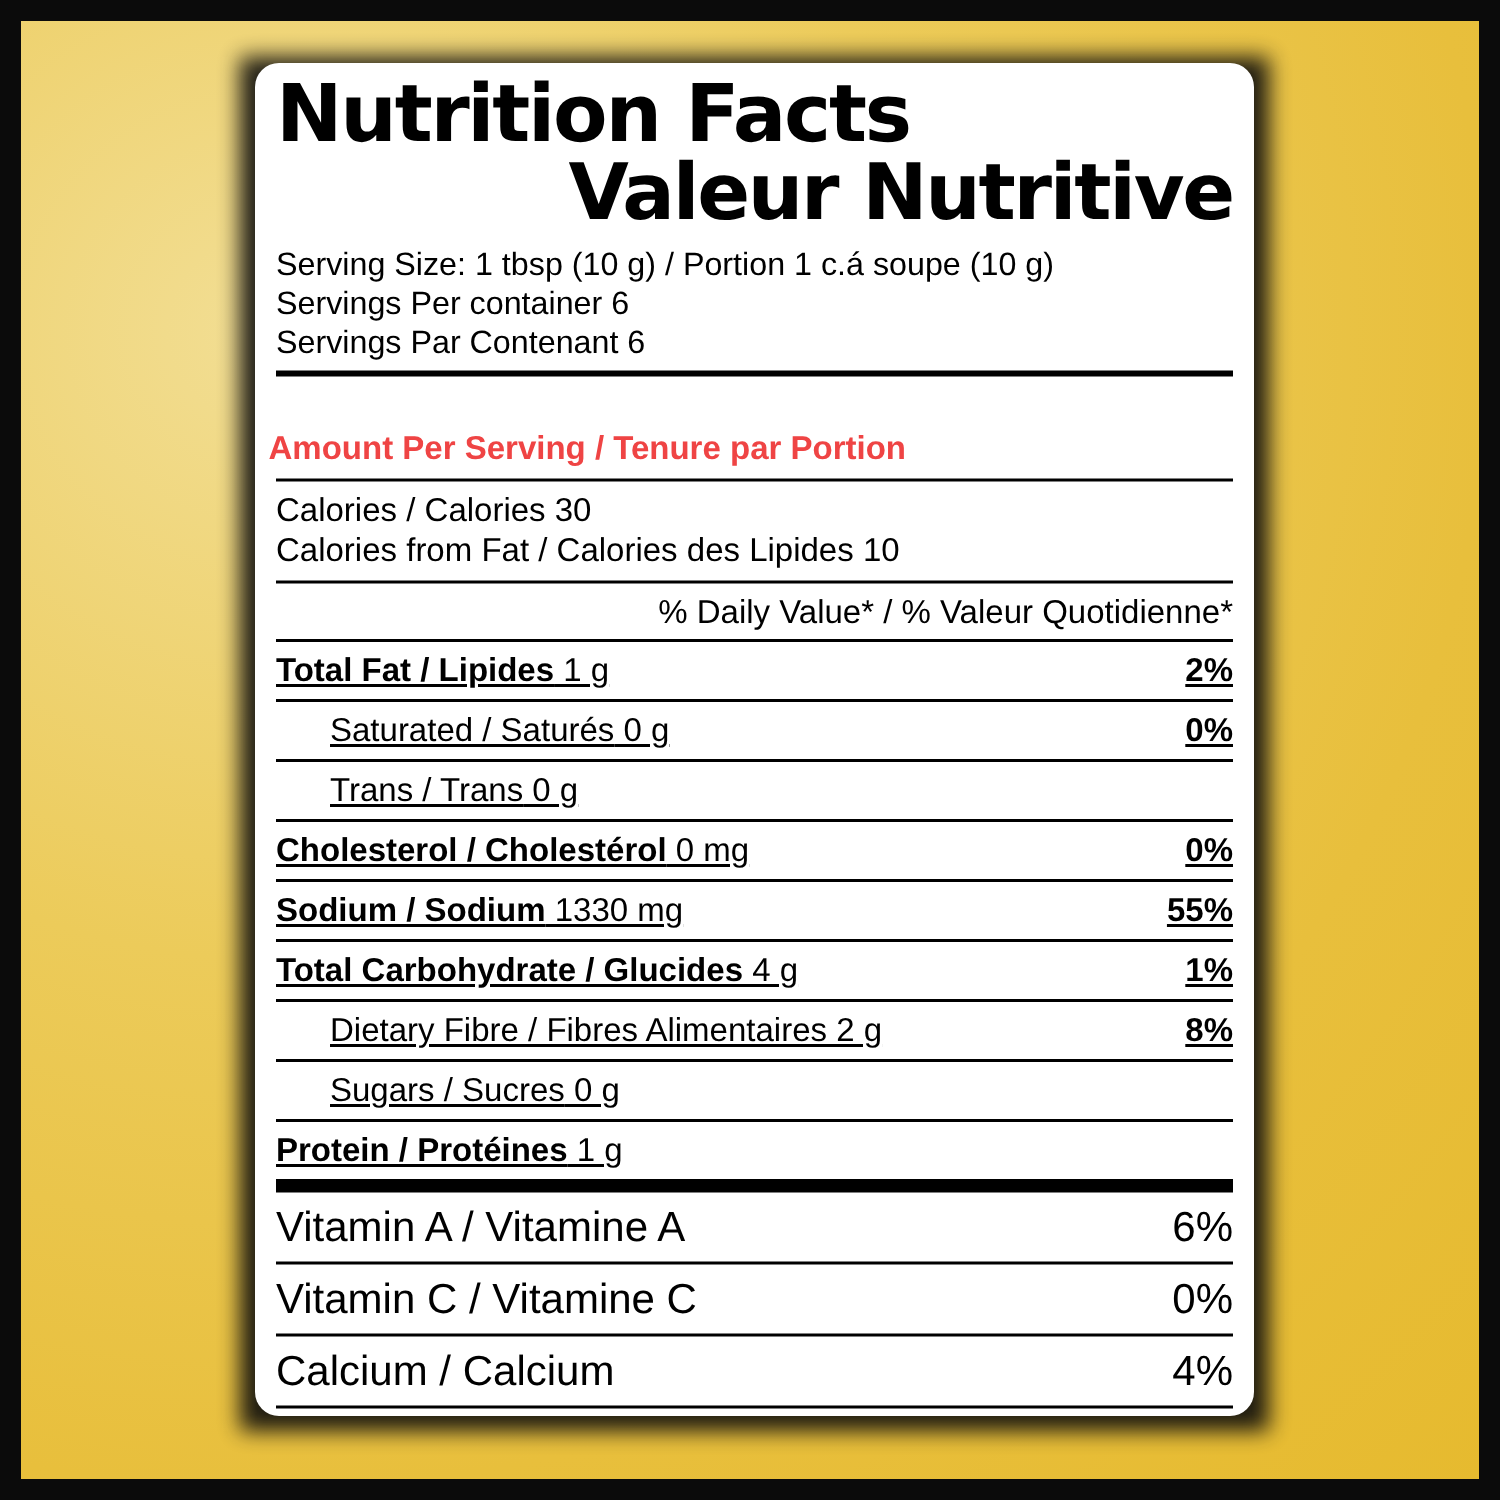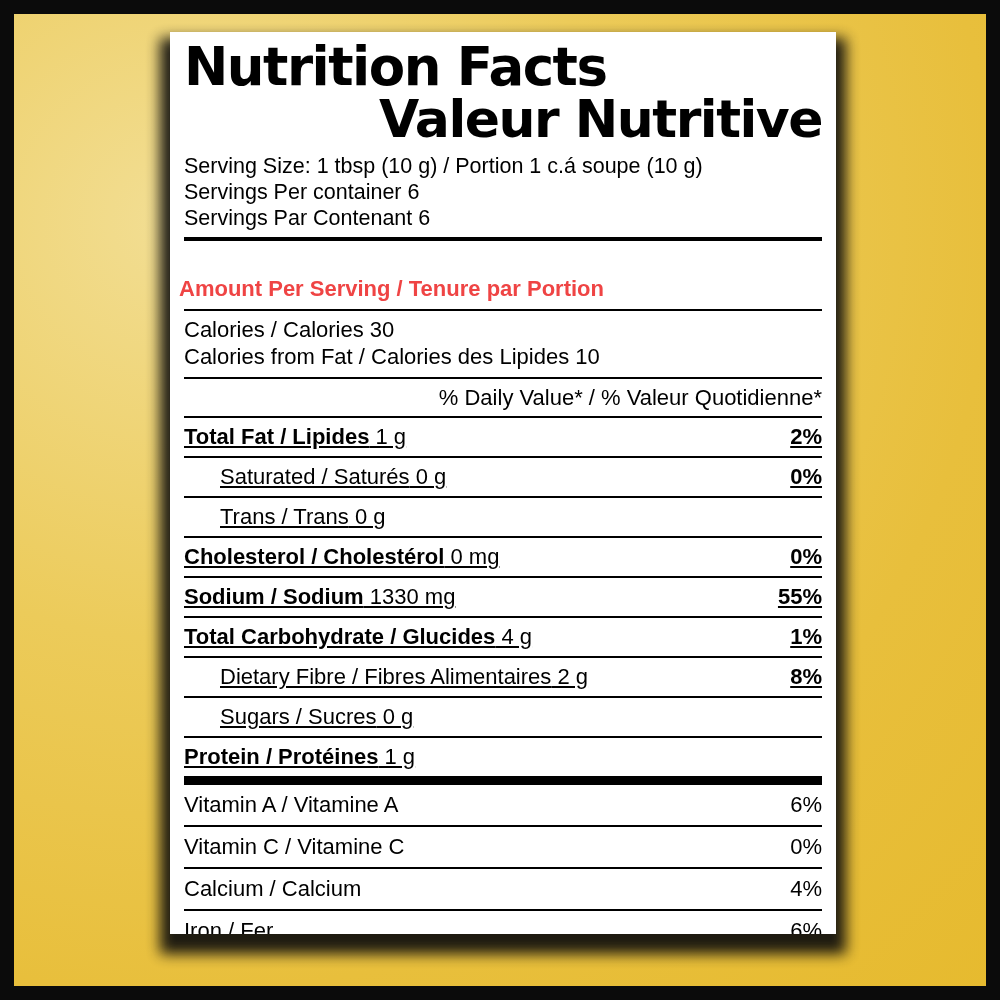--- a/index.html
+++ b/index.html
@@ -37,27 +37,28 @@
     width: 686px;
     height: 916px;
     background: #0d0d0d;
     filter: blur(7px);
     opacity: 0.92;
   }
 
   #nutrition-panel {
     position: absolute;
     left: 170px;
-    top: 32px;
+    top: 42px;
     width: 666px;
     height: 902px;
     background: #ffffff;
     overflow: hidden;
     box-sizing: border-box;
     padding: 0 0 0 0;
+    border-radius: 16px;
   }
   .title-block {
     padding: 10px 14px 0 14px;
   }
   .title1, .title2 {
     font-family: "DejaVu Sans", sans-serif;
     font-weight: bold;
     color: #000;
     letter-spacing: -1.5px;
     line-height: 0.96;
@@ -130,21 +131,21 @@
     font-size: 20px;
     color: #000;
     line-height: 1.28;
   }
   .footnotes div { margin-bottom: 3px; white-space: nowrap; }
   .vit-row {
     display: flex;
     justify-content: space-between;
     align-items: baseline;
     padding: 7px 14px 7px 14px;
-    font-size: 22px;
+    font-size: 28px;
     color: #000;
   }
 </style>
 </head>
 <body>
 
 <div id="page">
 
   <div id="frame-top"></div>
   <div id="frame-bottom"></div>

